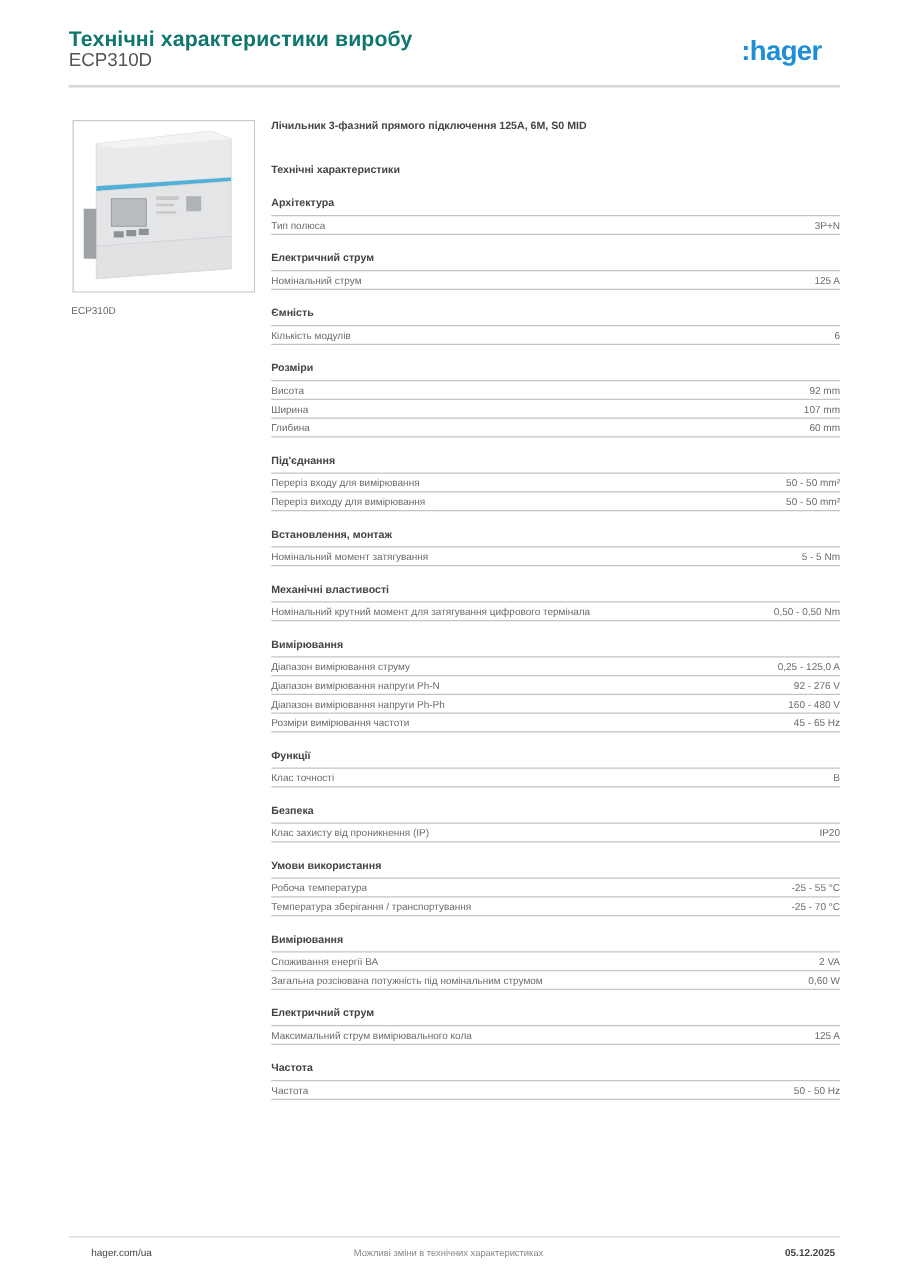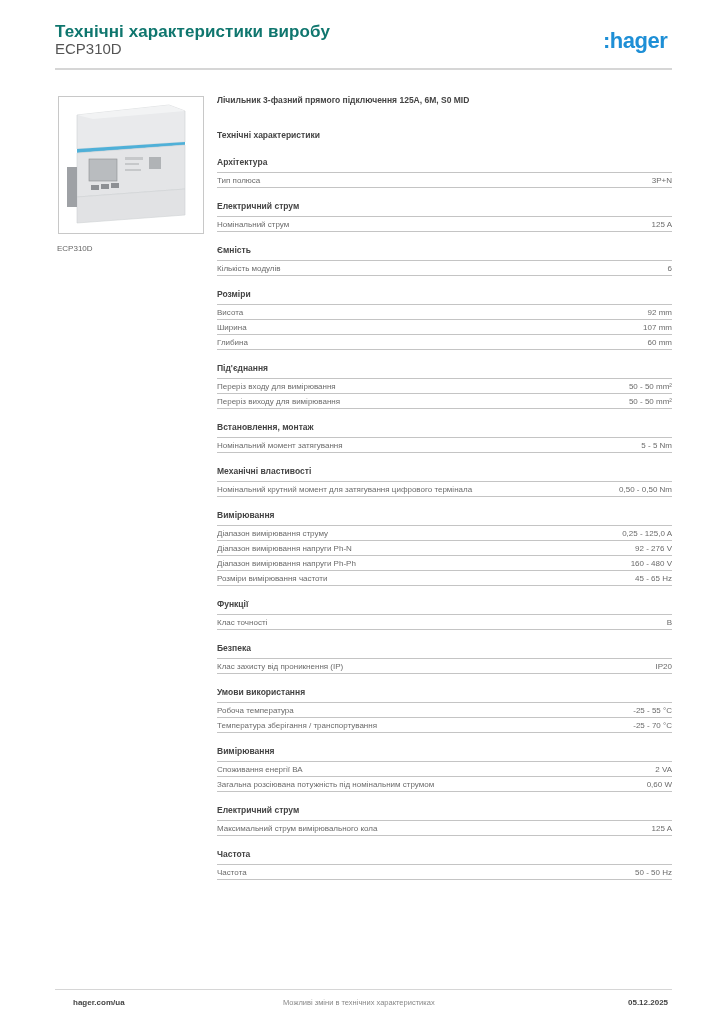--- a/index.html
+++ b/index.html
@@ -1,32 +1,32 @@
 <!DOCTYPE html>
 <html><head>
 <meta charset="utf-8">
 <style>
   * { box-sizing: border-box; margin: 0; padding: 0; }
   html, body { width: 724px; height: 1024px; background: #ffffff; overflow: hidden; }
   body { font-family: "Liberation Sans", sans-serif; color: #444; position: relative; }
   .header-title { position: absolute; left: 55px; top: 22px; font-size: 17px; font-weight: bold; color: #0f766e; letter-spacing: 0.1px; }
   .header-sub { position: absolute; left: 55px; top: 40px; font-size: 15px; color: #555; }
-  .logo { position: absolute; left: 593px; top: 28px; font-size: 22px; font-weight: bold; color: #1e8fd6; letter-spacing: -0.5px; margin-left: 10px; }
+  .logo { position: absolute; left: 593px; top: 28px; font-size: 22px; font-weight: bold; color: #1e8fd6; letter-spacing: -0.5px; }
   .header-rule { position: absolute; left: 55px; top: 68px; width: 617px; height: 2px; background: #d6d6d6; }
   .photo-frame { position: absolute; left: 58px; top: 96px; width: 146px; height: 138px; border: 1px solid #c8c8c8; background: #fff; overflow: hidden; }
   .photo-caption { position: absolute; left: 57px; top: 244px; font-size: 8px; color: #666; }
   .content { position: absolute; left: 217px; top: 95px; width: 455px; }
   .product-desc { font-size: 8.5px; font-weight: bold; color: #444; height: 14px; }
   .tech-title { font-size: 8.5px; font-weight: bold; color: #444; margin-top: 21px; height: 14px; }
   .section { margin-top: 12px; }
   .section-title { font-size: 8.5px; font-weight: bold; color: #444; height: 12px; line-height: 12px; border-bottom: 1px solid #c4c4c4; padding-bottom: 16px; }
   .row { display: flex; justify-content: space-between; font-size: 8px; color: #6b6b6b; height: 15px; line-height: 14px; border-bottom: 1px solid #c4c4c4; padding-top: 1px; }
   .row .val { text-align: right; white-space: nowrap; }
   .footer-rule { position: absolute; left: 55px; top: 989px; width: 617px; height: 1px; background: #d6d6d6; }
-  .footer-left { position: absolute; left: 57px; top: 998px; font-size: 8px; font-weight: bold; color: #444; padding-left: 16px; }
+  .footer-left { position: absolute; left: 57px; top: 998px; font-size: 8px; font-weight: normal; color: #444; padding-left: 16px; }
   .footer-center { position: absolute; left: 283px; top: 998px; font-size: 7.5px; color: #888; text-align: center; }
   .footer-right { position: absolute; left: 628px; top: 998px; font-size: 8px; font-weight: bold; color: #444; }
 </style>
 </head>
 <body>
 
 <div class="header-title">Технічні характеристики виробу</div>
 <div class="header-sub">ECP310D</div>
 <div class="logo">:hager</div>
 <div class="header-rule"></div>

